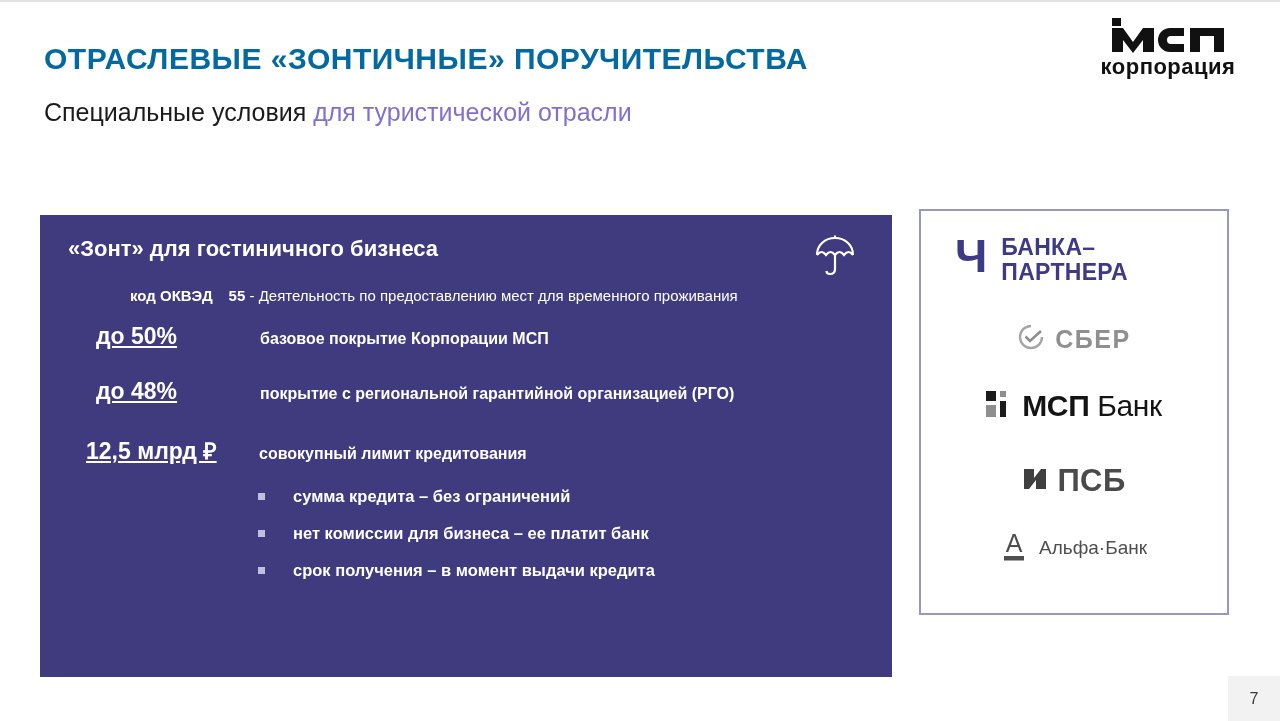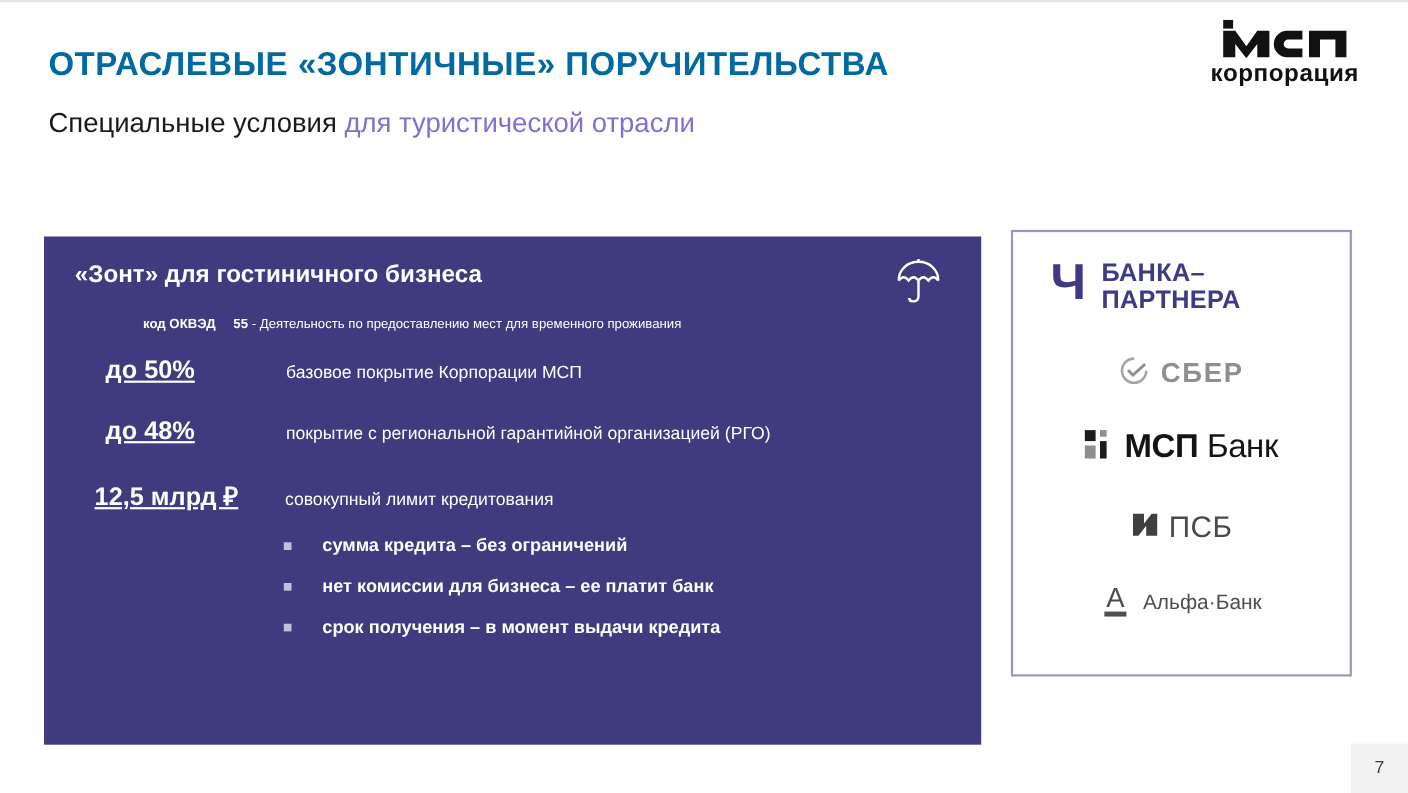--- a/index.html
+++ b/index.html
@@ -92,21 +92,21 @@
     right: 34px;
     top: 18px;
     width: 46px;
     height: 46px;
   }
 
   .okved-row {
     position: absolute;
     left: 90px;
     top: 72px;
-    font-size: 12px;
+    font-size: 15px;
     white-space: nowrap;
   }
   .okved-label { font-weight: bold; }
   .okved-code  { font-weight: bold; margin-left: 16px; }
   .okved-text  { font-weight: normal; }
 
   
   .stat {
     position: absolute;
     display: flex;
@@ -114,21 +114,21 @@
     white-space: nowrap;
   }
   .stat-value {
     font-size: 23px;
     font-weight: bold;
     text-align: left;
     text-decoration: underline;
   }
   .stat-desc {
     font-size: 16px;
-    font-weight: normal;
+    font-weight: bold;
     margin-left: 14px;
   }
   .stat-1 { left: 56px; top: 108px; }
   .stat-2 { left: 56px; top: 163px; }
   .stat-3 { left: 46px; top: 219px; }
   .stat-1 .stat-value, .stat-2 .stat-value { width: 150px; }
   .stat-3 .stat-value  { width: 165px; }
   .stat-3 .stat-desc   { margin-left: 8px; }
 
   
@@ -215,22 +215,22 @@
   }
   .msp-name {
     font-size: 30px;
     font-weight: bold;
     color: #141414;
     letter-spacing: -0.4px;
     margin-left: 10px;
   }
   .msp-name .light { font-weight: normal; }
   .psb-name {
-    font-size: 27px;
-    font-weight: normal;
+    font-size: 31px;
+    font-weight: bold;
     color: #4a4a4a;
     letter-spacing: 0.4px;
     margin-left: 9px;
   }
   .alfa-name {
     font-size: 19px;
     color: #4e4e4e;
     margin-left: 12px;
   }
 

